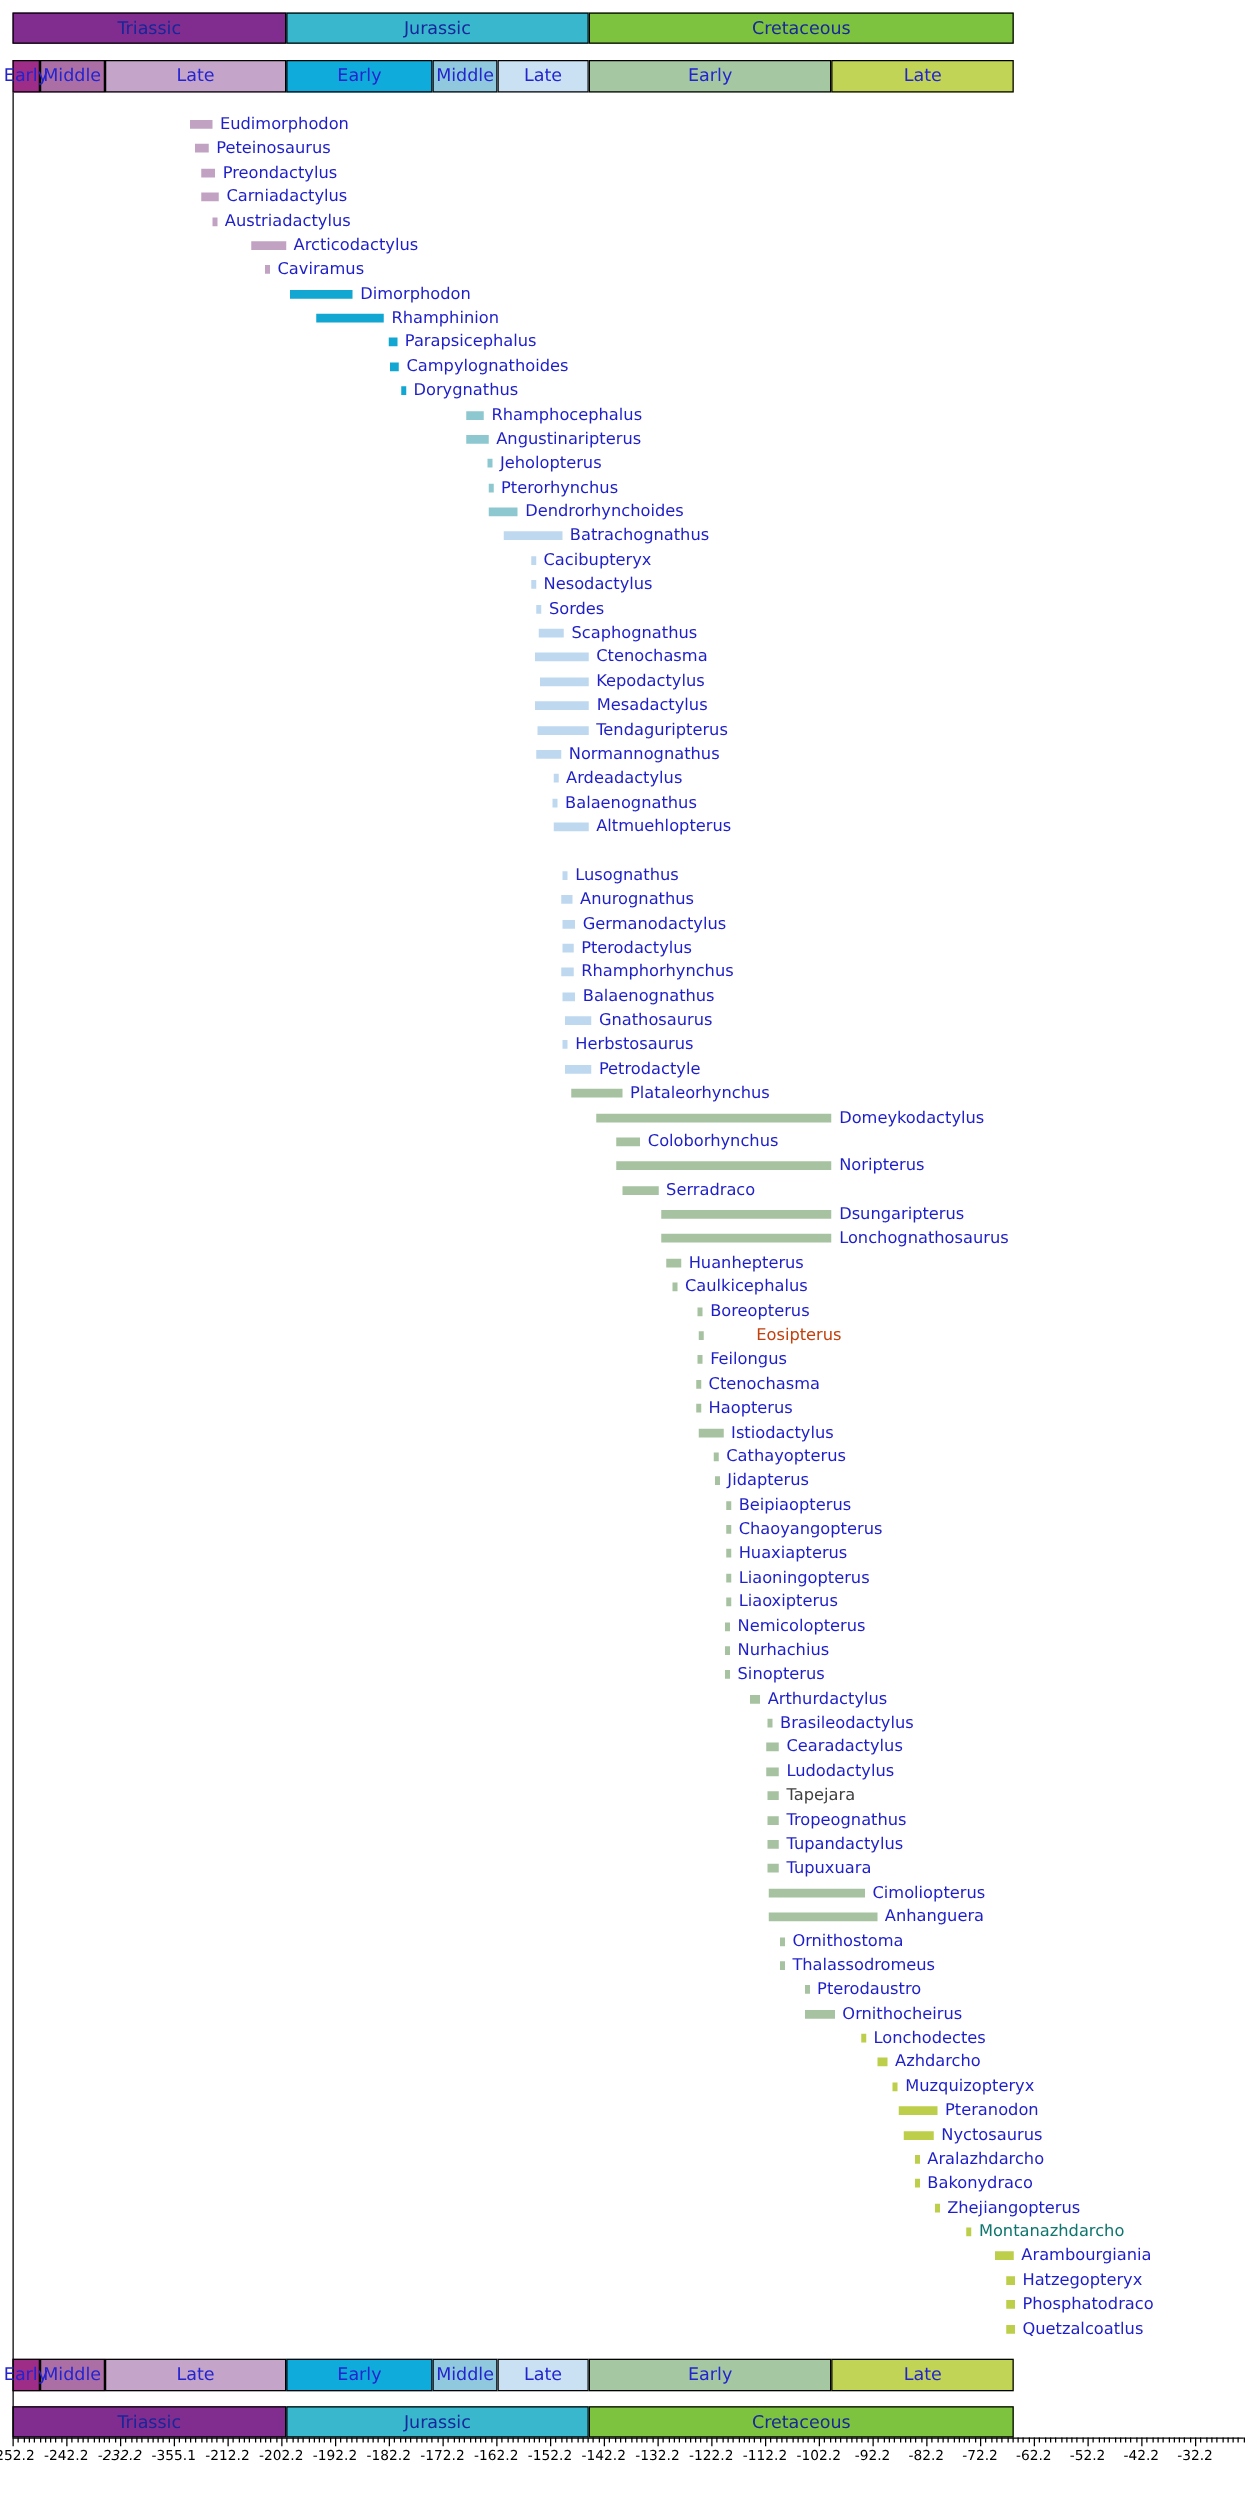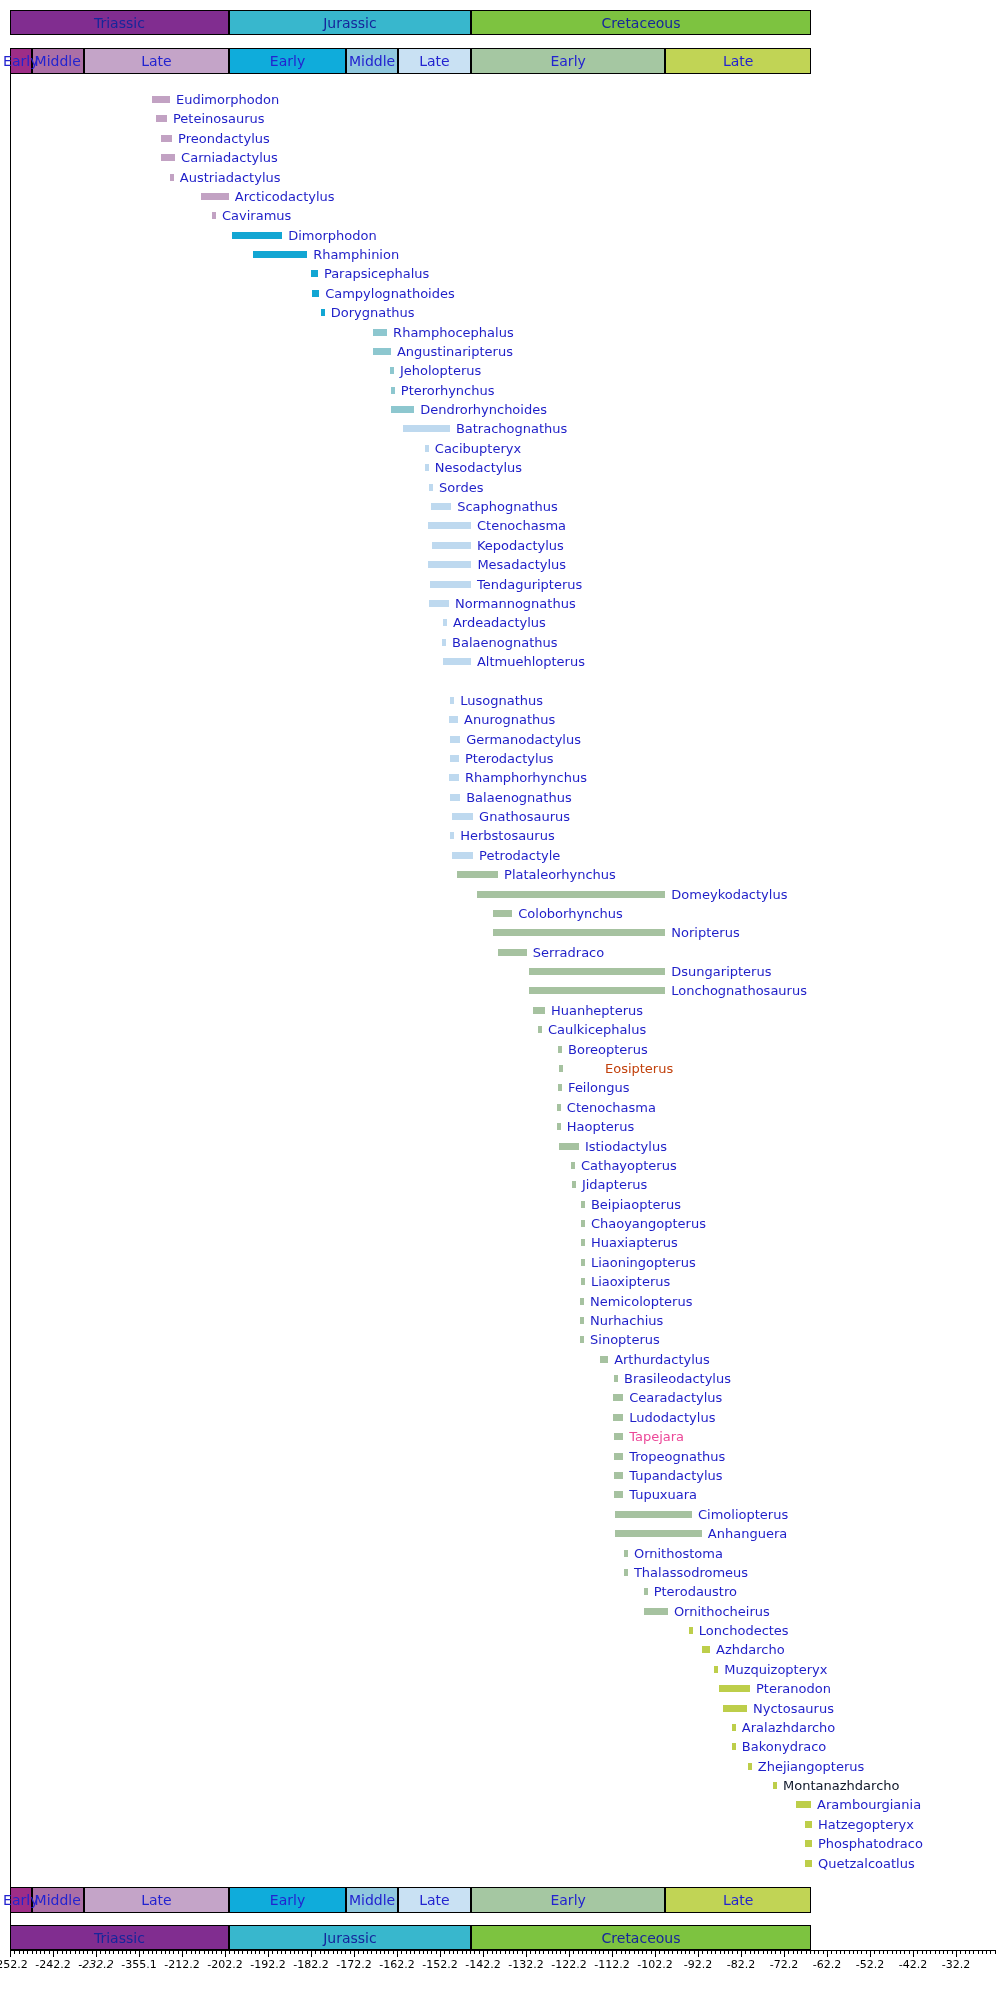--- a/index.html
+++ b/index.html
@@ -217,21 +217,21 @@
     <div class="taxlabel" style="left: 590.05px; top: 1331.32px; color: rgb(31, 31, 200);">Sinopterus</div>
     <div class="bar" style="left: 599.96px; top: 1355.7px; width: 8.17px; height: 7px; background: rgb(166, 194, 160);"></div>
     <div class="taxlabel" style="left: 614.13px; top: 1350.7px; color: rgb(31, 31, 200);">Arthurdactylus</div>
     <div class="bar" style="left: 614.15px; top: 1375.08px; width: 3.87px; height: 7px; background: rgb(166, 194, 160);"></div>
     <div class="taxlabel" style="left: 624.02px; top: 1370.08px; color: rgb(31, 31, 200);">Brasileodactylus</div>
     <div class="bar" style="left: 612.86px; top: 1394.46px; width: 10.32px; height: 7px; background: rgb(166, 194, 160);"></div>
     <div class="taxlabel" style="left: 629.18px; top: 1389.46px; color: rgb(31, 31, 200);">Cearadactylus</div>
     <div class="bar" style="left: 612.86px; top: 1413.84px; width: 10.32px; height: 7px; background: rgb(166, 194, 160);"></div>
     <div class="taxlabel" style="left: 629.18px; top: 1408.84px; color: rgb(31, 31, 200);">Ludodactylus</div>
     <div class="bar" style="left: 614.15px; top: 1433.22px; width: 9.03px; height: 7px; background: rgb(166, 194, 160);"></div>
-    <div class="taxlabel" style="left: 629.18px; top: 1428.22px; color: #ec4899;">Tapejara</div>
+    <div class="taxlabel" style="left: 629.18px; top: 1428.22px; color: #404040;">Tapejara</div>
     <div class="bar" style="left: 614.15px; top: 1452.6px; width: 9.03px; height: 7px; background: rgb(166, 194, 160);"></div>
     <div class="taxlabel" style="left: 629.18px; top: 1447.6px; color: rgb(31, 31, 200);">Tropeognathus</div>
     <div class="bar" style="left: 614.15px; top: 1471.98px; width: 9.03px; height: 7px; background: rgb(166, 194, 160);"></div>
     <div class="taxlabel" style="left: 629.18px; top: 1466.98px; color: rgb(31, 31, 200);">Tupandactylus</div>
     <div class="bar" style="left: 614.15px; top: 1491.36px; width: 9.03px; height: 7px; background: rgb(166, 194, 160);"></div>
     <div class="taxlabel" style="left: 629.18px; top: 1486.36px; color: rgb(31, 31, 200);">Tupuxuara</div>
     <div class="bar" style="left: 615.01px; top: 1510.74px; width: 76.97px; height: 7px; background: rgb(166, 194, 160);"></div>
     <div class="taxlabel" style="left: 697.98px; top: 1505.74px; color: rgb(31, 31, 200);">Cimoliopterus</div>
     <div class="bar" style="left: 615.01px; top: 1530.12px; width: 86.86px; height: 7px; background: rgb(166, 194, 160);"></div>
     <div class="taxlabel" style="left: 707.87px; top: 1525.12px; color: rgb(31, 31, 200);">Anhanguera</div>
@@ -253,21 +253,21 @@
     <div class="taxlabel" style="left: 756.03px; top: 1680.16px; color: rgb(31, 31, 200);">Pteranodon</div>
     <div class="bar" style="left: 722.94px; top: 1704.54px; width: 24.08px; height: 7px; background: rgb(189, 206, 74);"></div>
     <div class="taxlabel" style="left: 753.02px; top: 1699.54px; color: rgb(31, 31, 200);">Nyctosaurus</div>
     <div class="bar" style="left: 731.97px; top: 1723.92px; width: 3.87px; height: 7px; background: rgb(189, 206, 74);"></div>
     <div class="taxlabel" style="left: 741.84px; top: 1718.92px; color: rgb(31, 31, 200);">Aralazhdarcho</div>
     <div class="bar" style="left: 731.97px; top: 1743.3px; width: 3.87px; height: 7px; background: rgb(189, 206, 74);"></div>
     <div class="taxlabel" style="left: 741.84px; top: 1738.3px; color: rgb(31, 31, 200);">Bakonydraco</div>
     <div class="bar" style="left: 747.88px; top: 1762.68px; width: 3.87px; height: 7px; background: rgb(189, 206, 74);"></div>
     <div class="taxlabel" style="left: 757.75px; top: 1757.68px; color: rgb(31, 31, 200);">Zhejiangopterus</div>
     <div class="bar" style="left: 773.25px; top: 1782.06px; width: 3.87px; height: 7px; background: rgb(189, 206, 74);"></div>
-    <div class="taxlabel" style="left: 783.12px; top: 1777.06px; color: #0f172a;">Montanazhdarcho</div>
+    <div class="taxlabel" style="left: 783.12px; top: 1777.06px; color: #0f766e;">Montanazhdarcho</div>
     <div class="bar" style="left: 796.04px; top: 1801.44px; width: 15.05px; height: 7px; background: rgb(189, 206, 74);"></div>
     <div class="taxlabel" style="left: 817.09px; top: 1796.44px; color: rgb(31, 31, 200);">Arambourgiania</div>
     <div class="bar" style="left: 805.07px; top: 1820.82px; width: 6.88px; height: 7px; background: rgb(189, 206, 74);"></div>
     <div class="taxlabel" style="left: 817.95px; top: 1815.82px; color: rgb(31, 31, 200);">Hatzegopteryx</div>
     <div class="bar" style="left: 805.07px; top: 1840.2px; width: 6.88px; height: 7px; background: rgb(189, 206, 74);"></div>
     <div class="taxlabel" style="left: 817.95px; top: 1835.2px; color: rgb(31, 31, 200);">Phosphatodraco</div>
     <div class="bar" style="left: 805.07px; top: 1859.58px; width: 6.88px; height: 7px; background: rgb(189, 206, 74);"></div>
     <div class="taxlabel" style="left: 817.95px; top: 1854.58px; color: rgb(31, 31, 200);">Quetzalcoatlus</div>
     <div class="line" style="left: 10px; top: 1950px; width: 984.7px; height: 1px;"></div>
     <div class="tick" style="left: 10px; top: 1950px; height: 7px;"></div>

